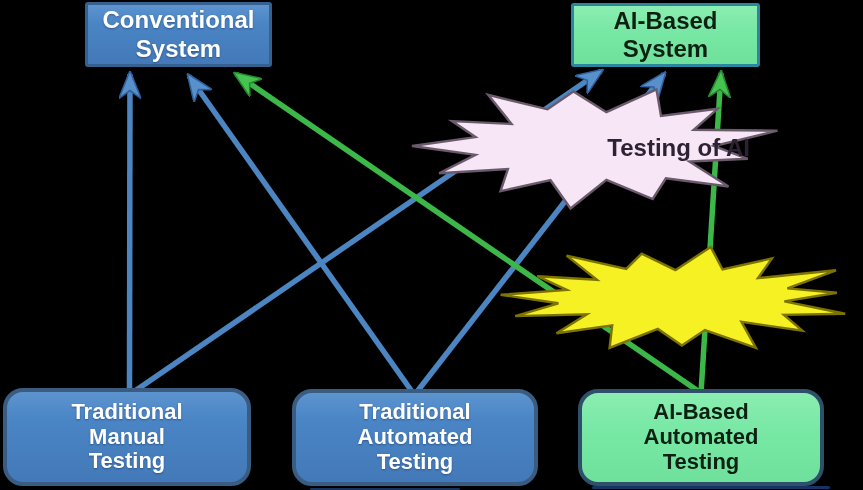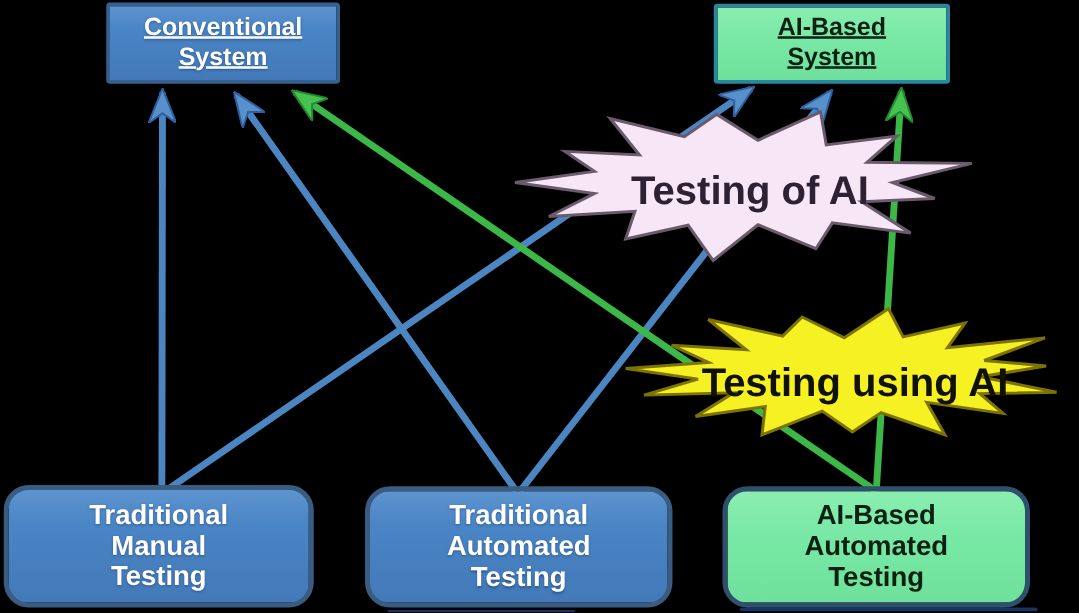--- a/index.html
+++ b/index.html
@@ -6,22 +6,22 @@
   .stage{position:relative;width:863px;height:490px;background:#000;overflow:hidden;
          font-family:"Liberation Sans",sans-serif;}
   .stage svg{position:absolute;left:0;top:0;}
   .node{position:absolute;display:flex;align-items:center;justify-content:center;
         text-align:center;font-weight:700;white-space:pre-line;box-sizing:border-box;}
   .rect-node{border-radius:3px;}
   .round-node{border-radius:20px;font-size:22px;line-height:1.13;}
   .blue-node{background:linear-gradient(180deg,#5d94cf 0%,#4a85c5 30%,#4379b8 100%);
              border:3px solid #36618f;color:#fff;text-shadow:0 1px 2px rgba(20,40,80,.45);}
   .green-node{background:linear-gradient(180deg,#8aeeb0 0%,#79e8a6 40%,#6fe19c 100%);color:#0d2113;}
-  .top-node{font-size:20px;line-height:1.18;text-decoration:underline;}
-  .burst-label{position:absolute;text-align:center;font-weight:700;font-size:32px;}
+  .top-node{font-size:24px;line-height:1.18;}
+  .burst-label{position:absolute;text-align:right;font-weight:700;font-size:24px;}
   .artifact{position:absolute;background:#2a5cb0;opacity:.55;border-radius:2px;}
 </style>
 </head>
 <body>
 
 <div class="stage">
 
   <svg width="863" height="490" viewBox="0 0 863 490">
     <defs>
       <marker id="mblue" viewBox="0 0 10 8" refX="8.8" refY="4" markerWidth="28" markerHeight="22.4" orient="auto" markerUnits="userSpaceOnUse">
@@ -37,21 +37,20 @@
     <line x1="132" y1="393" x2="601" y2="71" stroke="#4c86c2" stroke-width="5.5" marker-end="url(#mblue)"></line>
     <line x1="416" y1="393" x2="664" y2="74" stroke="#4c86c2" stroke-width="5.5" marker-end="url(#mblue)"></line>
     <line x1="701" y1="393" x2="236" y2="74" stroke="#3cb848" stroke-width="5.5" marker-end="url(#mgreen)"></line>
     <line x1="701" y1="393" x2="721" y2="73" stroke="#3cb848" stroke-width="5.5" marker-end="url(#mgreen)"></line>
 
     <polygon id="star-pink" fill="#f6e6f6" stroke="#6a5a6c" stroke-width="2.4" stroke-linejoin="miter" points="412.0,146.0 475.5,137.1 452.0,121.1 511.5,123.9 488.1,94.8 547.5,109.3 573.4,91.5 606.4,112.2 656.5,89.5 661.0,115.9 717.6,108.8 693.7,129.8 777.5,130.7 714.0,146.0 747.7,158.8 689.4,161.5 728.5,186.5 665.9,178.3 652.7,199.0 606.4,179.8 570.5,208.4 550.5,180.2 500.5,191.2 507.9,169.1 439.1,173.2 475.5,154.9"></polygon>
     <polygon id="star-yellow" fill="#f6f122" stroke="#7c7300" stroke-width="2.4" stroke-linejoin="miter" points="500.6,294.8 566.8,289.9 537.3,276.2 597.0,279.8 566.6,255.6 626.2,268.9 641.7,253.6 675.4,270.2 710.7,246.9 722.5,269.5 772.0,258.4 758.0,278.1 836.0,270.3 787.4,288.4 836.9,292.8 784.4,301.4 845.2,313.8 783.9,314.9 802.4,330.7 741.4,321.9 755.9,347.8 704.9,330.1 681.9,345.6 657.8,328.9 609.6,347.9 612.2,325.3 556.5,333.2 586.9,314.3 515.2,316.1 558.4,303.3"></polygon>
   </svg>
 
   <div class="burst-label" style="left:450px;top:134px;width:300px;color:#2d2133;">Testing of AI</div>
-  <div class="burst-label" style="left:534px;top:288px;width:300px;color:#111100;">Testing using AI</div>
 
   <div class="node rect-node blue-node top-node" style="left:85px;top:2px;width:187px;height:65px;">Conventional
 System</div>
   <div class="node rect-node green-node top-node" style="left:571px;top:3px;width:189px;height:64px;border:3px solid #2b87a0;">AI-Based
 System</div>
 
   <div class="node round-node blue-node" style="left:3px;top:388px;width:248px;height:98px;border:4px solid #3a5c80;">Traditional
 Manual
 Testing</div>
   <div class="node round-node blue-node" style="left:292px;top:389px;width:246px;height:97px;border:4px solid #3a5c80;">Traditional

